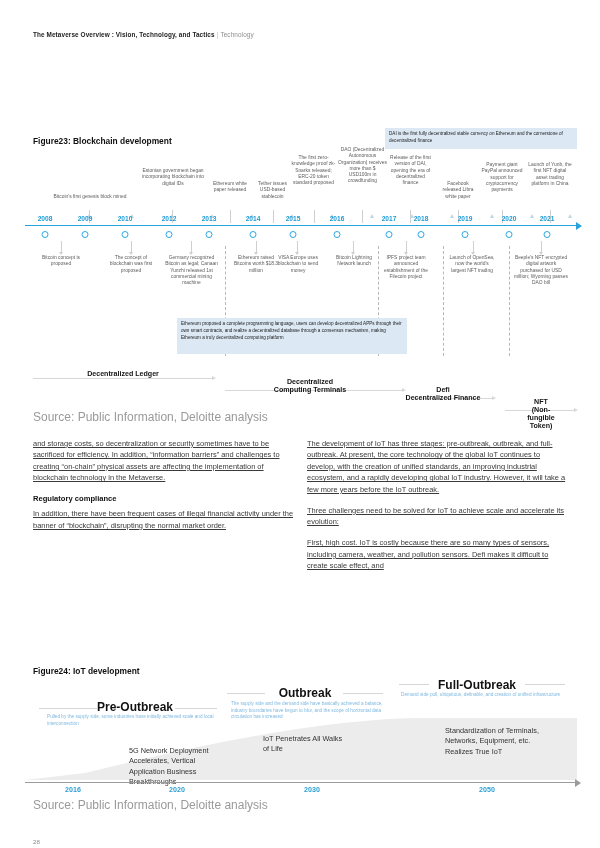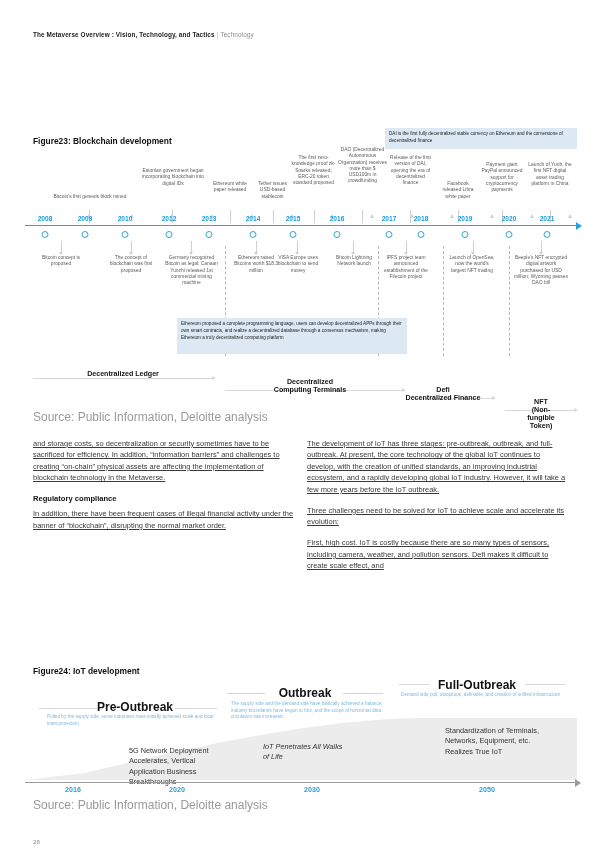--- a/index.html
+++ b/index.html
@@ -230,21 +230,21 @@
     <div class="f24-line" style="left:318px;top:15px;width:40px;"></div>
     <div class="f24-phase" style="left:280px;top:8px;">Outbreak</div>
     <div class="f24-sub" style="left:206px;top:23px;width:156px;">The supply side and the demand side have basically achieved a balance, industry boundaries have begun to blur, and the scope of horizontal data circulation has increased</div>
 
     <div class="f24-line" style="left:374px;top:6px;width:30px;"></div>
     <div class="f24-line" style="left:500px;top:6px;width:40px;"></div>
     <div class="f24-phase" style="left:452px;top:0px;">Full-Outbreak</div>
     <div class="f24-sub" style="left:376px;top:14px;width:160px;">Demand side pull, ubiquitous, definable, and creation of unified infrastructure</div>
 
     <div class="f24-item" style="left:104px;top:68px;width:96px;">5G Network Deployment Accelerates, Vertical Application Business Breakthroughs</div>
-    <div class="f24-item" style="left:238px;top:64px;width:80px;font-style:italic;">IoT Penetrates All Walks of Life</div>
+    <div class="f24-item" style="left:238px;top:56px;width:80px;">IoT Penetrates All Walks of Life</div>
     <div class="f24-item" style="left:420px;top:48px;width:104px;">Standardization of Terminals, Networks, Equipment, etc. Realizes True IoT</div>
 
     <div class="f24-axis"></div>
     <div class="f24-arrow"></div>
     <div class="f24-year" style="left:48px;">2016</div>
     <div class="f24-year" style="left:152px;">2020</div>
     <div class="f24-year" style="left:287px;">2030</div>
     <div class="f24-year" style="left:462px;">2050</div>
   </div>
 

